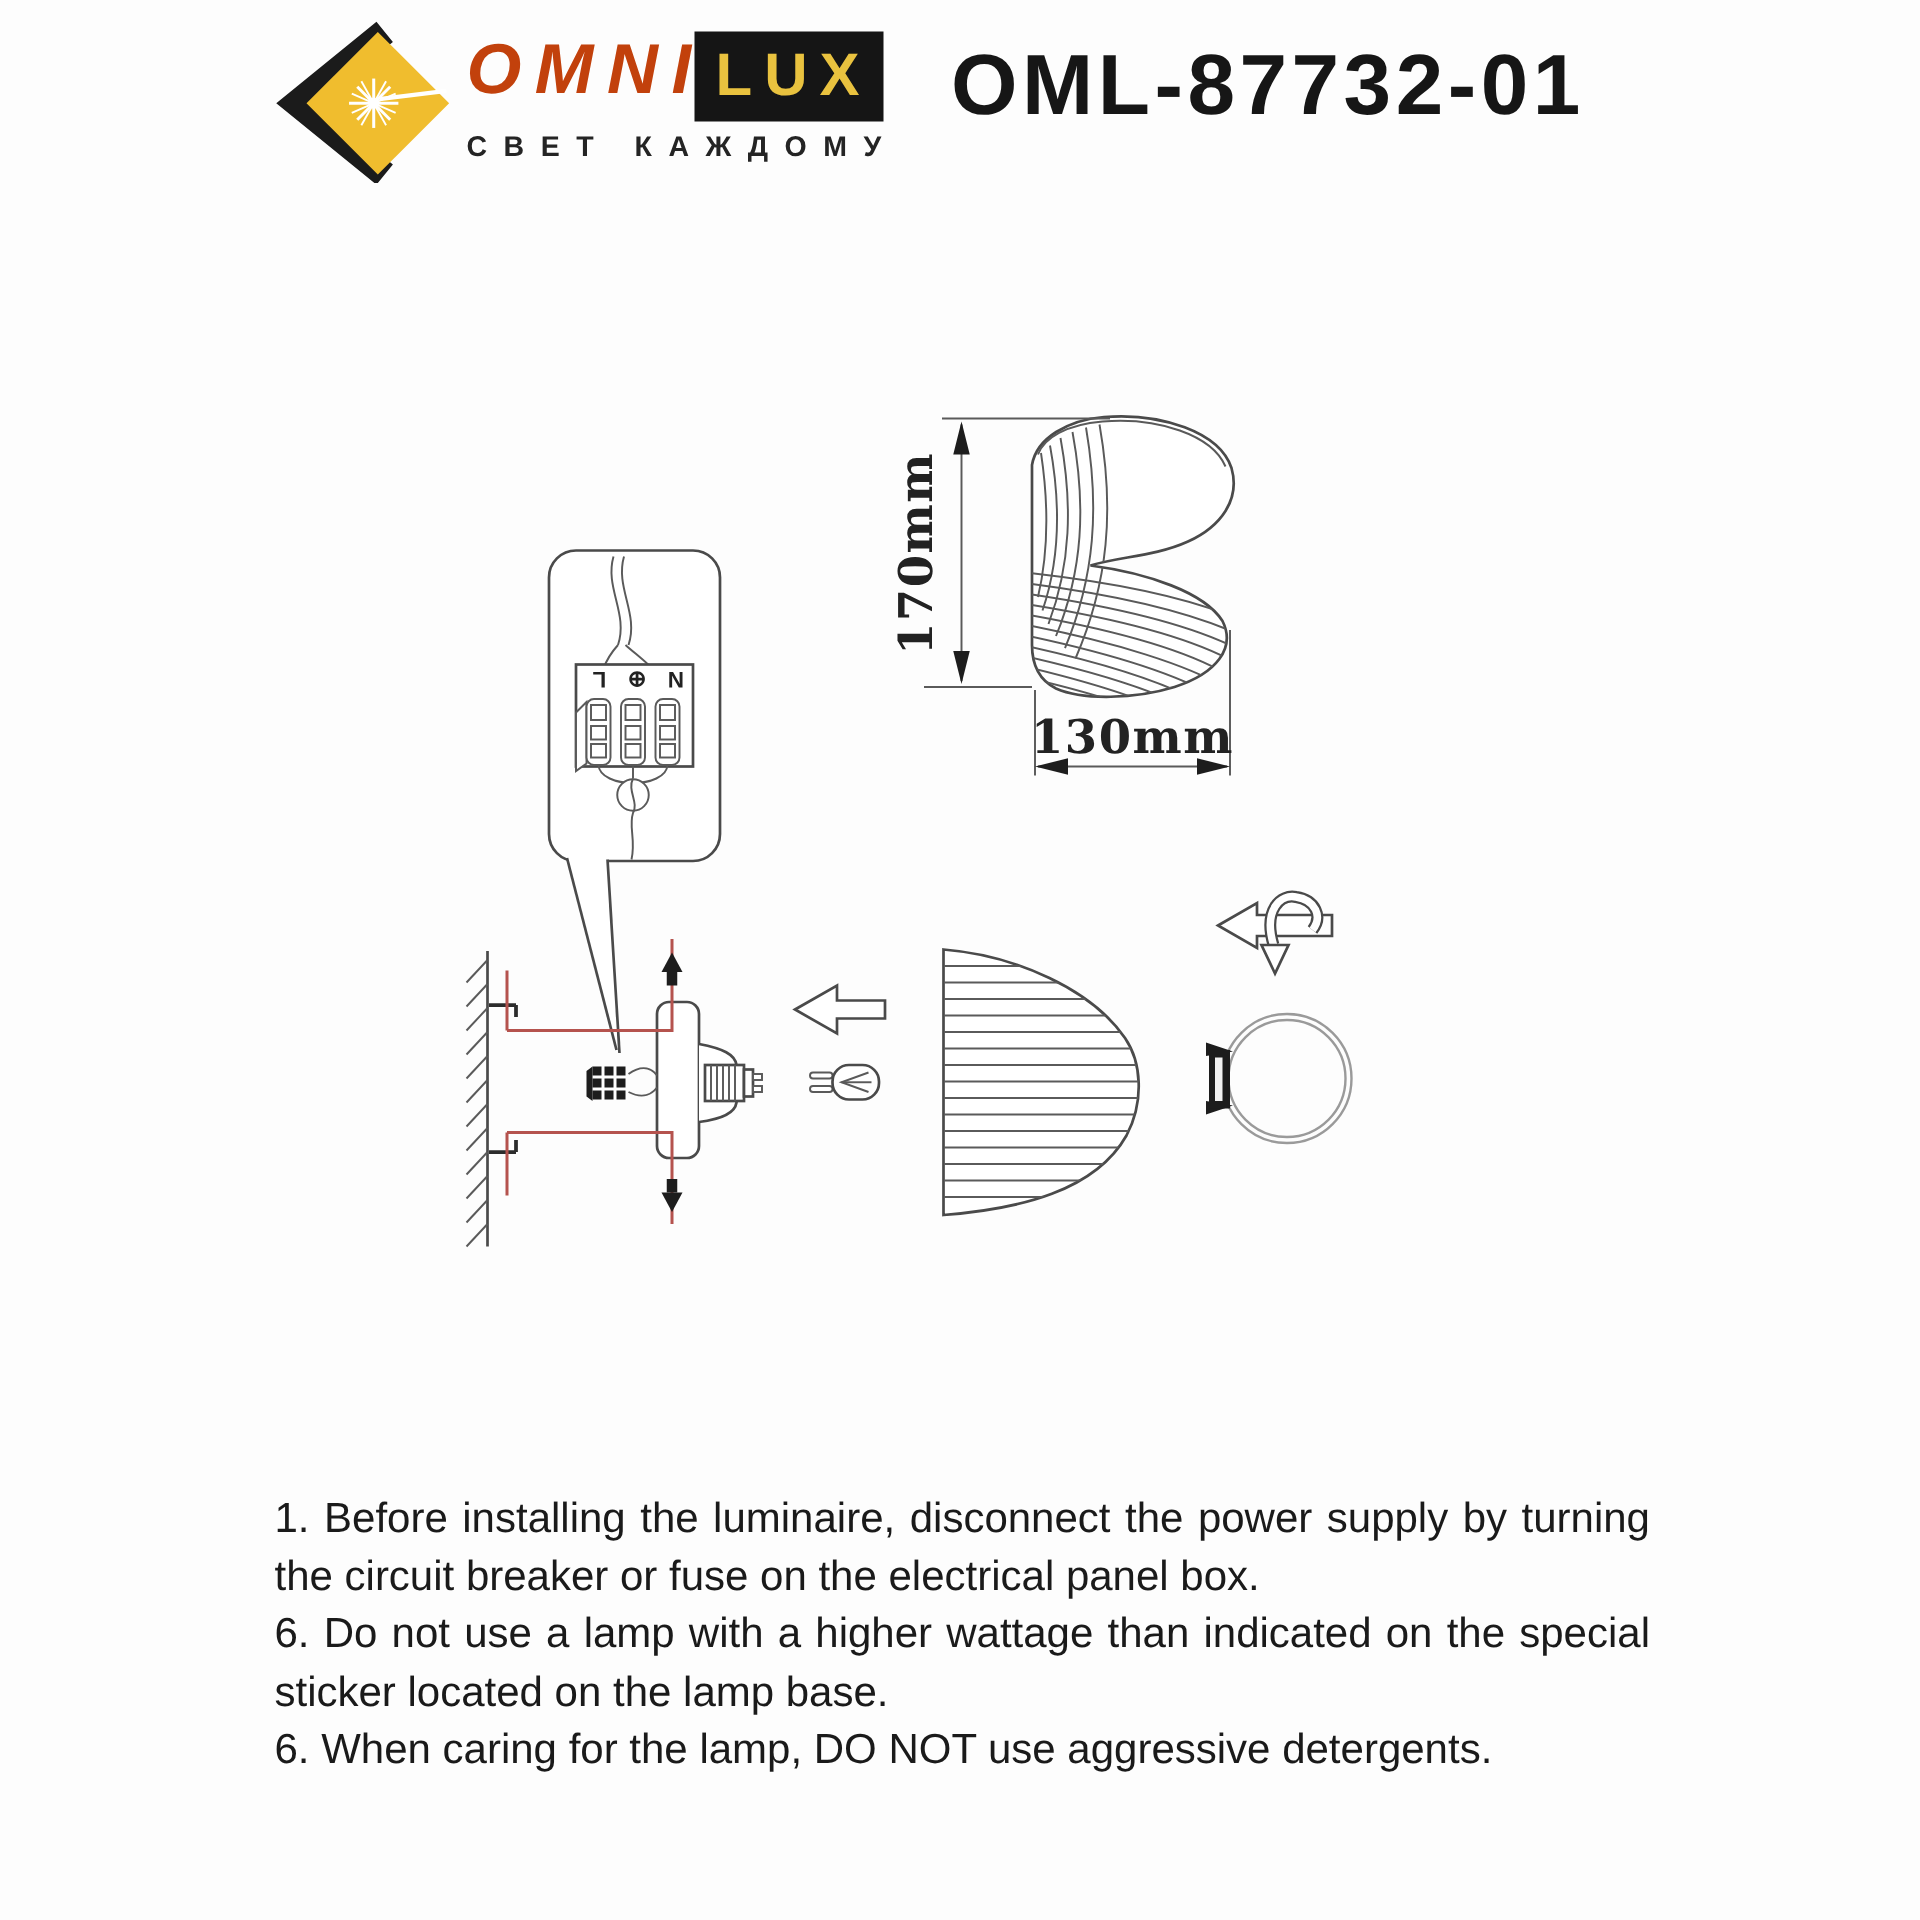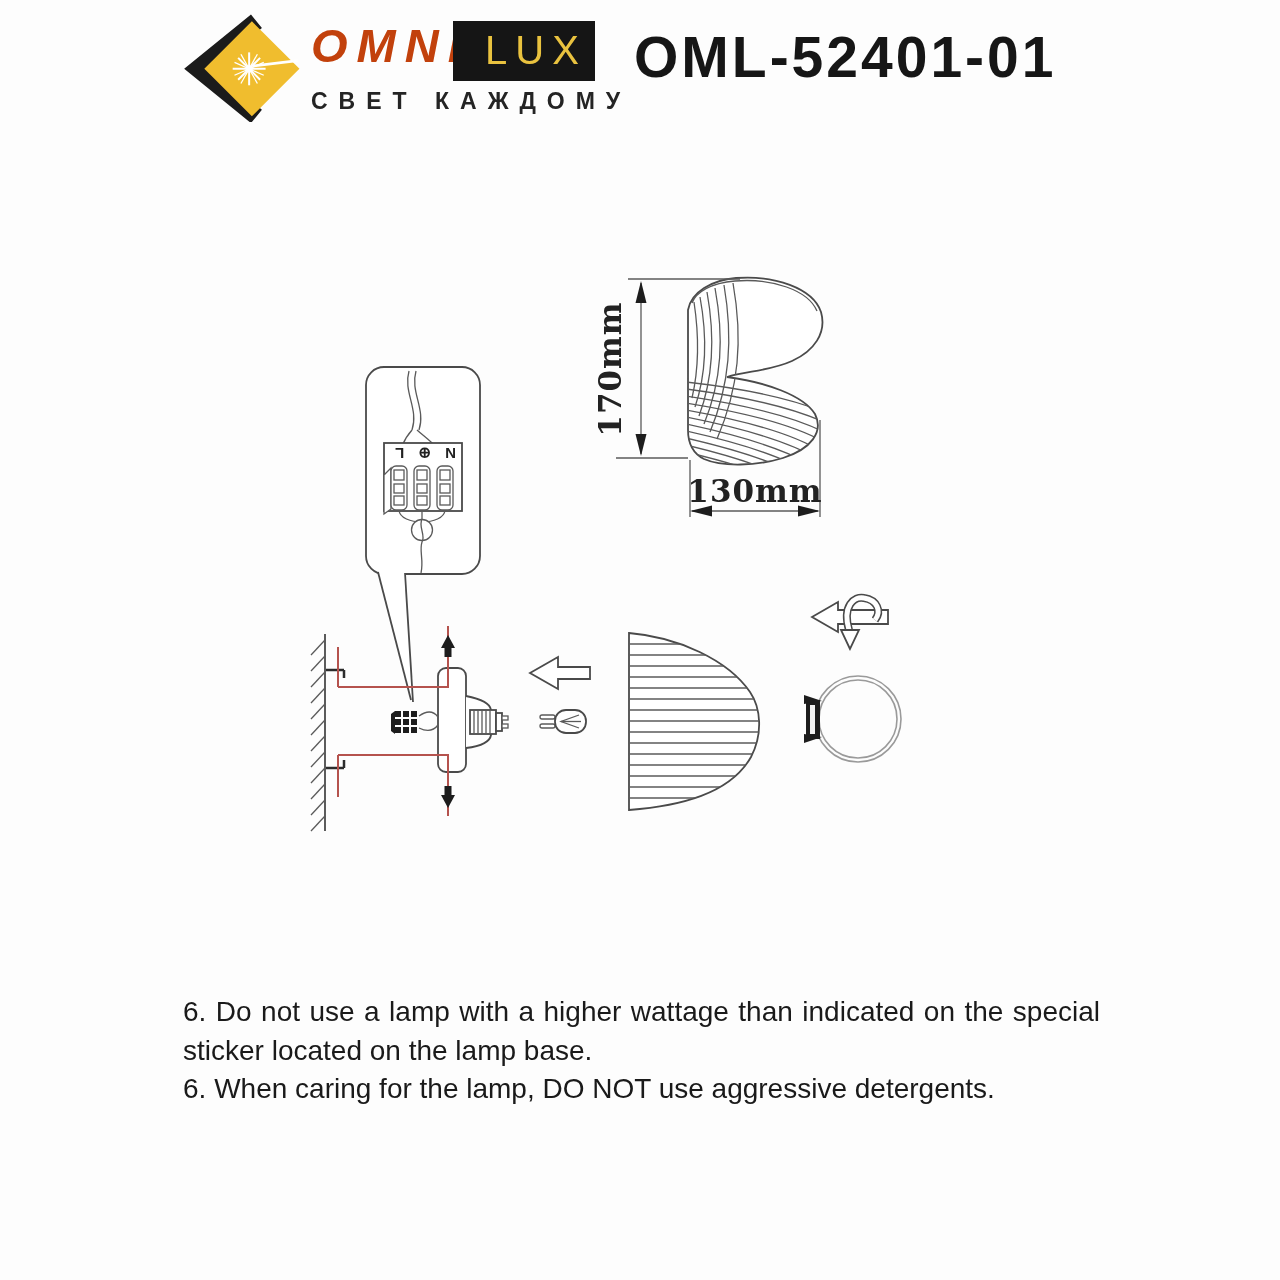--- a/index.html
+++ b/index.html
@@ -7,25 +7,25 @@
     position:relative;width:1280px;height:1280px;background:#fdfdfd;
     font-family:"Liberation Sans", sans-serif;overflow:hidden;margin:0 auto;
   }
   
   .logo-svg{position:absolute;left:176px;top:12px;width:128px;height:110px;}
   .brand-omni{
     position:absolute;left:311px;top:18px;font-size:47px;font-weight:bold;
     letter-spacing:9px;color:#c2410c;font-style:italic;
   }
   .brand-lux{
-    position:absolute;left:453px;top:21px;background:#151515;color:#e9c23f;
-    font-size:40px;font-weight:normal;letter-spacing:8px;padding:7px 8px 8px 32px;
+    position:absolute;left:463px;top:21px;background:#151515;color:#e9c23f;
+    font-size:40px;font-weight:bold;letter-spacing:8px;padding:7px 8px 8px 14px;
   }
   .brand-tagline{
-    position:absolute;left:311px;top:88px;font-size:23px;font-weight:bold;
+    position:absolute;left:311px;top:88px;font-size:19px;font-weight:bold;
     letter-spacing:11px;color:#242424;white-space:nowrap;
   }
   .model-number{
     position:absolute;left:634px;top:24px;font-size:57px;font-weight:bold;
     letter-spacing:3px;color:#161616;white-space:nowrap;
   }
   
   .diagram-svg{position:absolute;left:0;top:0;width:1280px;height:1280px;}
   .ln{fill:none;stroke:#4a4a4a;stroke-width:1.8;}
   .lt{fill:none;stroke:#5a5a5a;stroke-width:1.3;}
@@ -61,21 +61,21 @@
         <line x1="71" y1="76" x2="89" y2="44" stroke-width="1.4"></line>
         <line x1="64" y1="53" x2="96" y2="67" stroke-width="1.4"></line>
         <line x1="64" y1="67" x2="96" y2="53" stroke-width="1.4"></line>
         <line x1="84" y1="57" x2="133" y2="51" stroke-width="3"></line>
         <circle cx="80" cy="60" r="4" fill="#ffffff" stroke="none"></circle>
       </g>
     </svg>
     <div class="brand-omni" data-name="brand-name-primary">OMNI</div>
     <div class="brand-lux" data-name="brand-name-accent">LUX</div>
     <div class="brand-tagline" data-name="brand-tagline">СВЕТ КАЖДОМУ</div>
-    <div class="model-number" data-name="product-model">OML-52401-01</div>
+    <div class="model-number" data-name="product-model">OML-87732-01</div>
   </div>
 
   <svg class="diagram-svg" viewBox="0 0 1280 1280" data-name="installation-diagram" aria-hidden="true">
     <defs>
       <clipPath id="waveClip">
         <path d="M688,310 C691,292 712,280 736,278 C774,275 813,288 821,312 C827,333 814,351 792,361
                  C770,371 746,371 727,377 C765,382 803,395 815,414 C824,432 811,449 783,458
                  C757,466 722,467 704,459 C692,453 688,442 688,430 Z"></path>
       </clipPath>
       <clipPath id="domeClip">
@@ -270,17 +270,18 @@
       <circle class="gray" cx="858" cy="719" r="43"></circle>
       <circle class="gray" cx="858" cy="719" r="39"></circle>
       <polygon class="blk" points="804,695 822,701 804,704"></polygon>
       <polygon class="blk" points="804,743 822,737 804,734"></polygon>
       <rect class="blk" x="806" y="700" width="14" height="39"></rect>
       <rect x="810" y="705" width="5" height="29" fill="#f2f2f2"></rect>
     </g>
   </svg>
 
   <section class="instructions" data-name="instructions">
+    <p data-name="instruction-step-1">1. Before installing the luminaire, disconnect the power supply by turning the circuit breaker or fuse on the electrical panel box.</p>
     <p data-name="instruction-step-3">6. Do not use a lamp with a higher wattage than indicated on the special sticker located on the lamp base.</p>
     <p data-name="instruction-step-4">6. When caring for the lamp, DO NOT use aggressive detergents.</p>
   </section>
 
 </div>
 
 </body></html>

